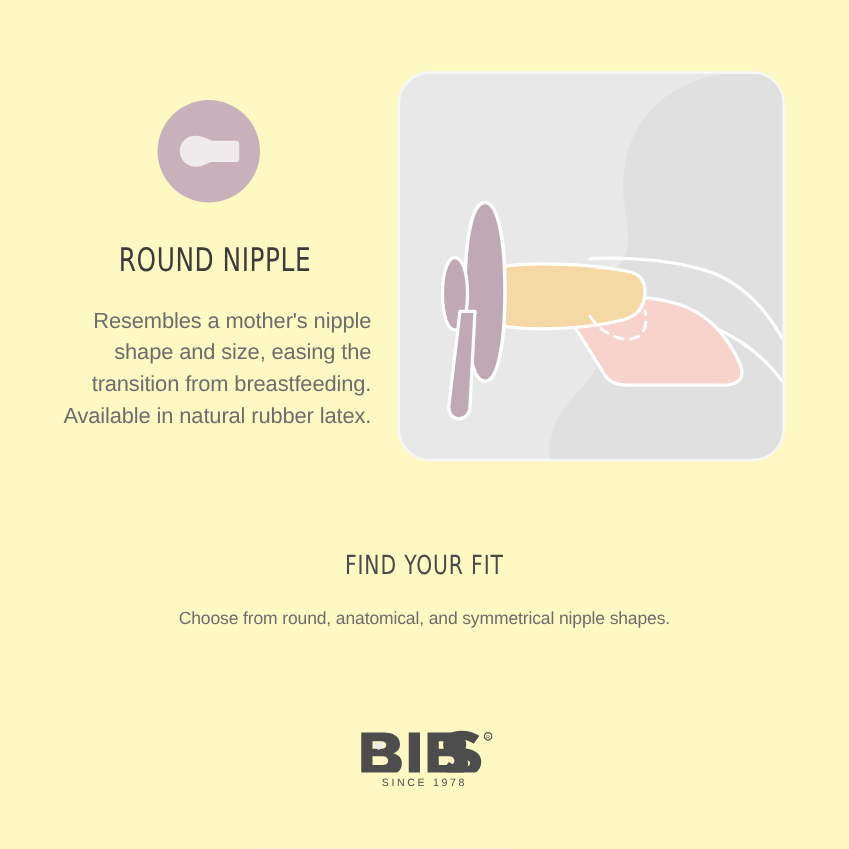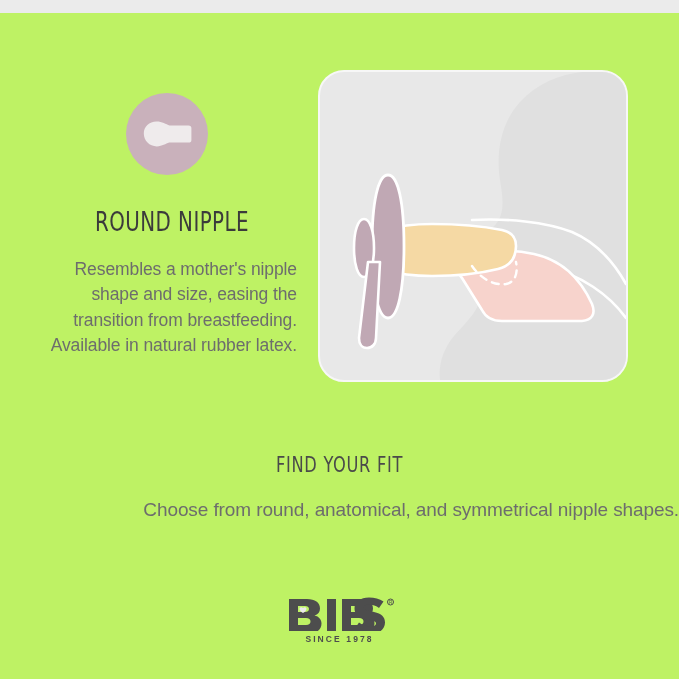--- a/index.html
+++ b/index.html
@@ -11,22 +11,21 @@
     height: 679px;
     background: #ebebeb;
     font-family: "Liberation Sans", sans-serif;
     overflow: hidden;
     position: relative;
   }
 
   .infographic {
     position: absolute;
     inset: 0;
-    background: #bef264;
-    margin-top: 13px;
+    background: #fef9c3;
   }
 
   
   .top-section {
     position: absolute;
     left: 0;
     top: 0;
     width: 679px;
     height: 400px;
   }
@@ -105,24 +104,23 @@
   .fit-heading {
     font-family: "Liberation Sans Narrow", "DejaVu Sans Condensed", "Liberation Sans", sans-serif;
     font-size: 21px;
     letter-spacing: 0.8px;
     color: #4a4a4a;
     transform: scaleX(0.86);
     transform-origin: center;
   }
   .fit-sub {
     margin-top: 22px;
-    font-size: 19px;
+    font-size: 14px;
     color: #6d6d6d;
     letter-spacing: -0.1px;
-    text-align: right;
   }
 
   
   .brand-logo {
     position: absolute;
     left: 0;
     top: 584px;
     width: 679px;
     text-align: center;
   }
@@ -130,21 +128,21 @@
     display: inline-block;
     position: relative;
   }
   .brand-wordmark {
     display: block;
   }
   .brand-tagline {
     margin-top: 3px;
     font-family: "Liberation Sans", sans-serif;
     font-size: 8.5px;
-    font-weight: 700;
+    font-weight: 400;
     letter-spacing: 2.1px;
     color: #4d4d4d;
     text-align: center;
   }
 </style>
 </head>
 <body>
 
 <div class="infographic">
 

